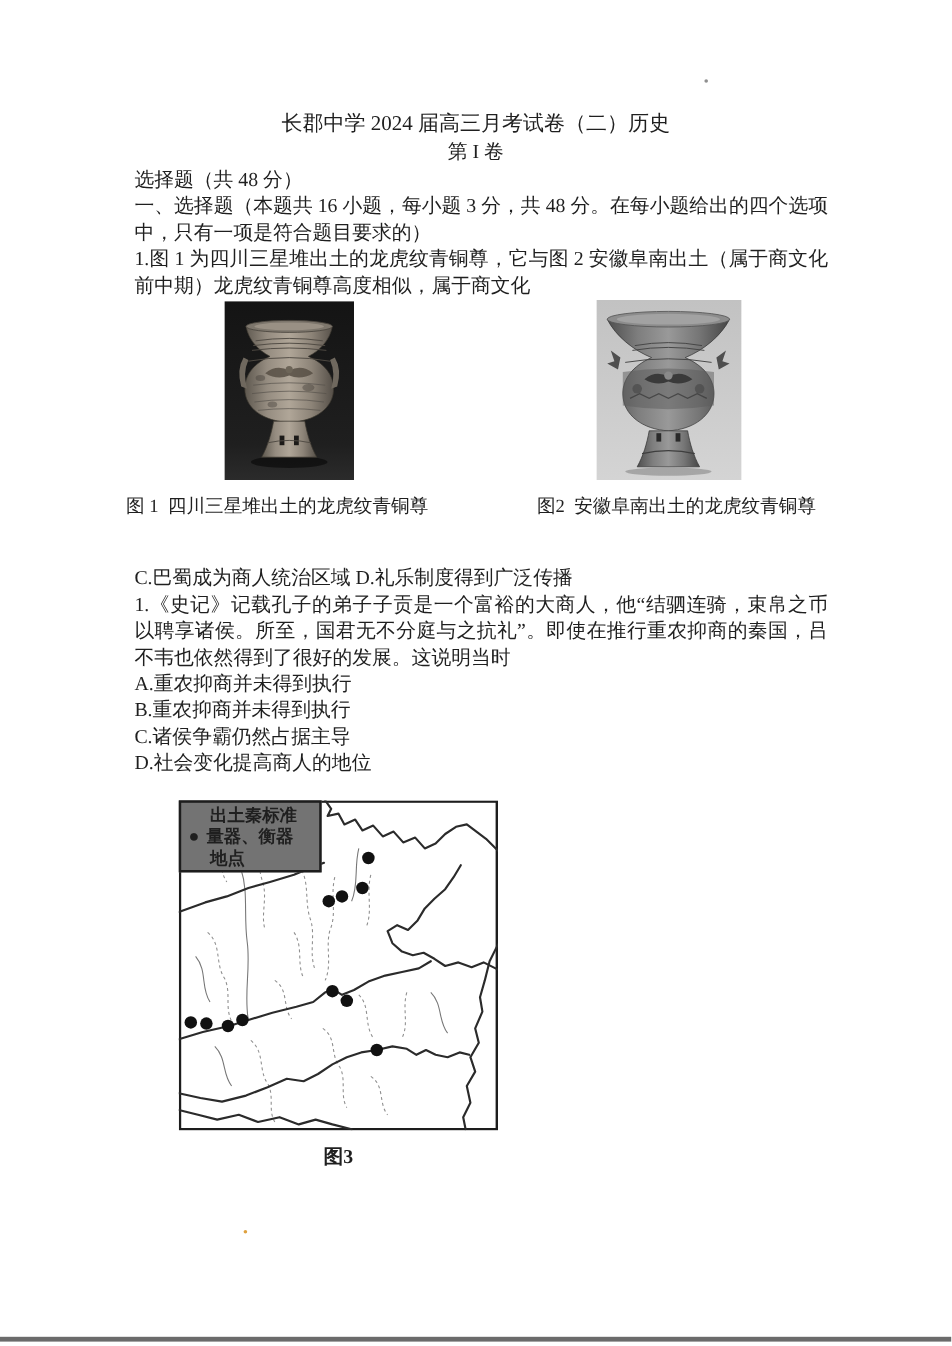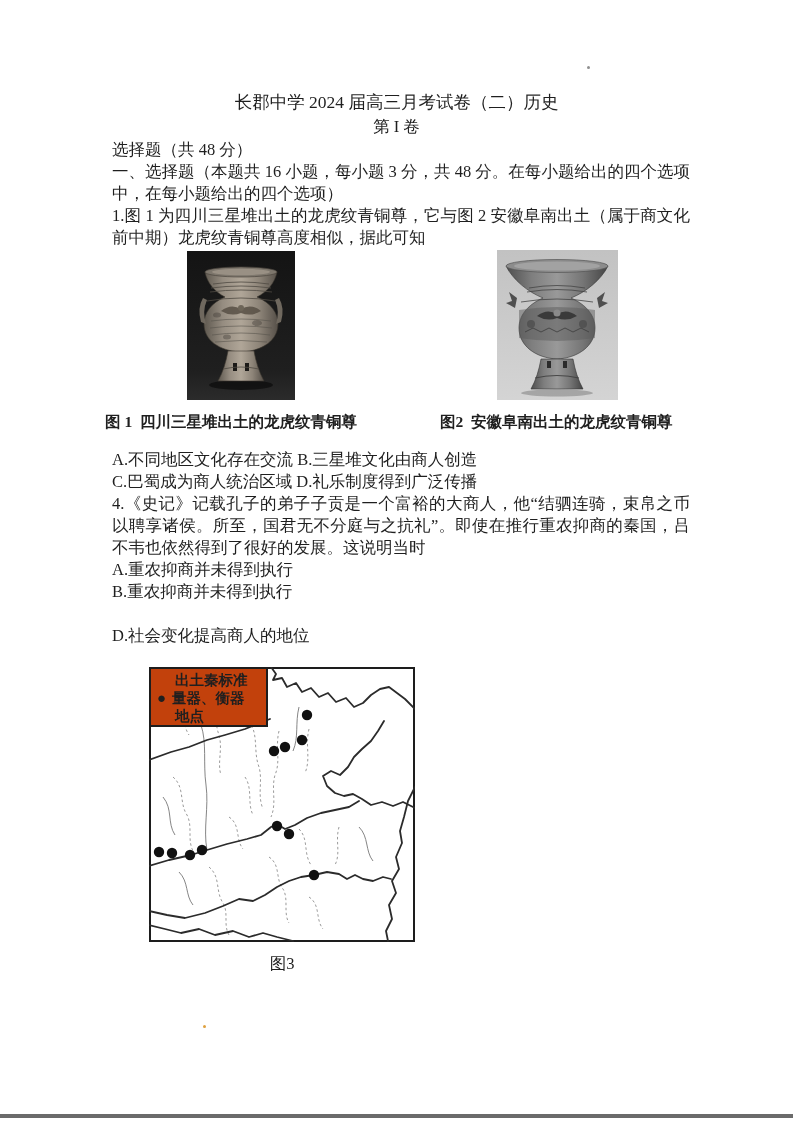--- a/index.html
+++ b/index.html
@@ -2,50 +2,50 @@
 <html><head>
 <meta charset="utf-8">
 <style>
   html,body{margin:0;padding:0;background:#ffffff;}
   .page{position:relative;width:793px;height:1122px;background:#ffffff;overflow:hidden;
         font-family:"Liberation Serif","DejaVu Serif",serif;color:#1f1f1f;}
   .tl{position:absolute;left:112px;width:578px;font-size:16.5px;line-height:21px;white-space:pre;}
   .just{white-space:normal;text-align:justify;text-align-last:justify;}
   .center{left:0;width:793px;text-align:center;text-align-last:center;white-space:pre;}
   .title{font-size:17.5px;}
-  .figcap{position:absolute;font-weight:bold;font-size:15.5px;text-align:left;white-space:pre;}
+  .figcap{position:absolute;font-weight:normal;font-size:15.5px;text-align:right;white-space:pre;}
   .fig{position:absolute;}
   .map{position:absolute;left:149px;top:667px;width:266px;height:275px;}
   .map svg{position:absolute;left:0;top:0;}
   .legend{position:absolute;left:0;top:0;width:119px;height:60px;border:2px solid #1d1d1d;
-          background:#c2410c;box-sizing:border-box;font-weight:bold;font-size:14.5px;line-height:18px;
+          background:#737373;box-sizing:border-box;font-weight:bold;font-size:14.5px;line-height:18px;
           padding-top:2px;}
   .legend .row{padding-left:24px;white-space:pre;}
   .legend .rowdot{position:relative;padding-left:21px;white-space:pre;}
   .legend .dotglyph{position:absolute;left:6px;top:0;font-size:15px;}
-  .mapcap{position:absolute;left:149px;top:953px;width:266px;text-align:center;font-size:16.5px;white-space:pre;}
+  .mapcap{position:absolute;left:149px;top:953px;width:266px;text-align:center;font-size:16.5px;white-space:pre;font-weight:bold;}
   .bottom-rule{position:absolute;left:0;top:1114px;width:793px;height:4px;background:#6b6b6b;}
   .speck{position:absolute;border-radius:50%;}
   .speck.gray{left:587px;top:66px;width:3px;height:3px;background:#8f8f8f;}
   .speck.orange{left:203px;top:1025px;width:3px;height:3px;background:#dfa13f;}
 </style>
 </head>
 <body>
 
 <div class="page">
 
   <div class="tl center title" style="top:92px">长郡中学 2024 届高三月考试卷（二）历史</div>
   <div class="tl center" style="top:116px">第 I 卷</div>
 
   <div class="tl" style="top:139px">选择题（共 48 分）</div>
   <div class="tl just" style="top:161px">一、选择题（本题共 16 小题，每小题 3 分，共 48 分。在每小题给出的四个选项</div>
-  <div class="tl" style="top:183px">中，在每小题给出的四个选项）</div>
+  <div class="tl" style="top:183px">中，只有一项是符合题目要求的）</div>
 
   <div class="tl just" style="top:205px">1.图 1 为四川三星堆出土的龙虎纹青铜尊，它与图 2 安徽阜南出土（属于商文化</div>
-  <div class="tl" style="top:227px">前中期）龙虎纹青铜尊高度相似，据此可知</div>
+  <div class="tl" style="top:227px">前中期）龙虎纹青铜尊高度相似，属于商文化</div>
 
   <div class="fig" style="left:187px;top:251px;width:108px;height:149px">
     <svg width="108" height="149" viewBox="0 0 108 149">
       <defs>
         <linearGradient id="g1bg" x1="0" y1="0" x2="0" y2="1">
           <stop offset="0" stop-color="#141414"></stop>
             <stop offset="0.8" stop-color="#1f1f1f"></stop>
             <stop offset="1" stop-color="#2b2b2b"></stop>
         </linearGradient>
         <linearGradient id="g1v" x1="0" y1="0" x2="1" y2="0">
@@ -109,28 +109,28 @@
       <path d="M44,109 C42,120 39,130 34,139 L86,139 C81,130 78,120 76,109 Z" fill="url(#g2v)" stroke="#333" stroke-width="0.6"></path>
       <rect x="50" y="111" width="4" height="7" fill="#2a2a2a"></rect>
       <rect x="66" y="111" width="4" height="7" fill="#2a2a2a"></rect>
       <path d="M38,128 Q60,123 82,128" fill="none" stroke="#3e3e3e" stroke-width="0.9"></path>
     </svg>
   </div>
 
   <div class="figcap" style="left:105px;top:412px;width:240px">图 1  四川三星堆出土的龙虎纹青铜尊</div>
   <div class="figcap" style="left:440px;top:412px;width:240px">图2  安徽阜南出土的龙虎纹青铜尊</div>
 
-  <div class="tl" style="top:449px">A.不同地区文化存在交流 B.三星堆文化由商人创造</div>
   <div class="tl" style="top:471px">C.巴蜀成为商人统治区域 D.礼乐制度得到广泛传播</div>
 
-  <div class="tl just" style="top:493px">4.《史记》记载孔子的弟子子贡是一个富裕的大商人，他“结驷连骑，束帛之币</div>
+  <div class="tl just" style="top:493px">1.《史记》记载孔子的弟子子贡是一个富裕的大商人，他“结驷连骑，束帛之币</div>
   <div class="tl just" style="top:515px">以聘享诸侯。所至，国君无不分庭与之抗礼”。即使在推行重农抑商的秦国，吕</div>
   <div class="tl" style="top:537px">不韦也依然得到了很好的发展。这说明当时</div>
   <div class="tl" style="top:559px">A.重农抑商并未得到执行</div>
   <div class="tl" style="top:581px">B.重农抑商并未得到执行</div>
+  <div class="tl" style="top:603px">C.诸侯争霸仍然占据主导</div>
   <div class="tl" style="top:625px">D.社会变化提高商人的地位</div>
 
 
   <div class="map">
     <svg width="266" height="275" viewBox="0 0 266 275">
       <rect x="1" y="1" width="264" height="273" fill="#ffffff" stroke="#1d1d1d" stroke-width="2"></rect>
       <g fill="none" stroke="#8f8f8f" stroke-width="0.9" stroke-dasharray="2.5 2.5">
         <path d="M60,20 C70,36 64,52 70,68 C74,82 68,96 72,108"></path>
         <path d="M100,54 C110,68 104,84 110,100 C114,114 108,128 114,142"></path>
         <path d="M24,110 C36,120 30,136 38,148 C44,160 38,172 44,184"></path>

